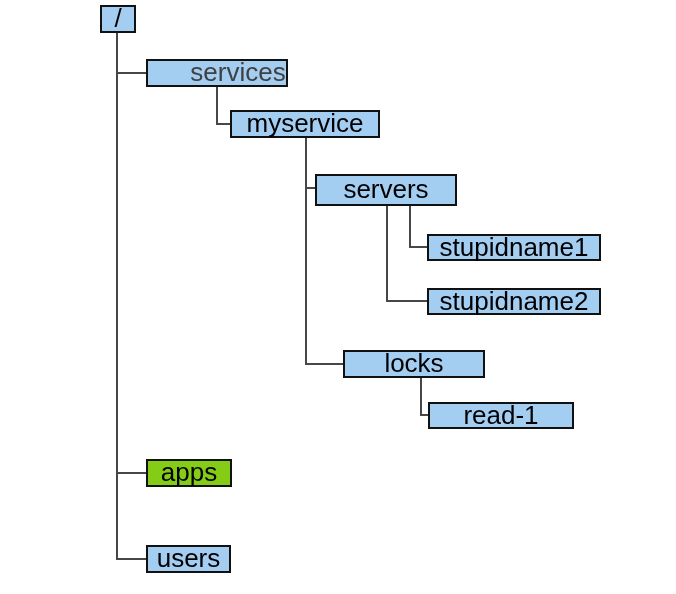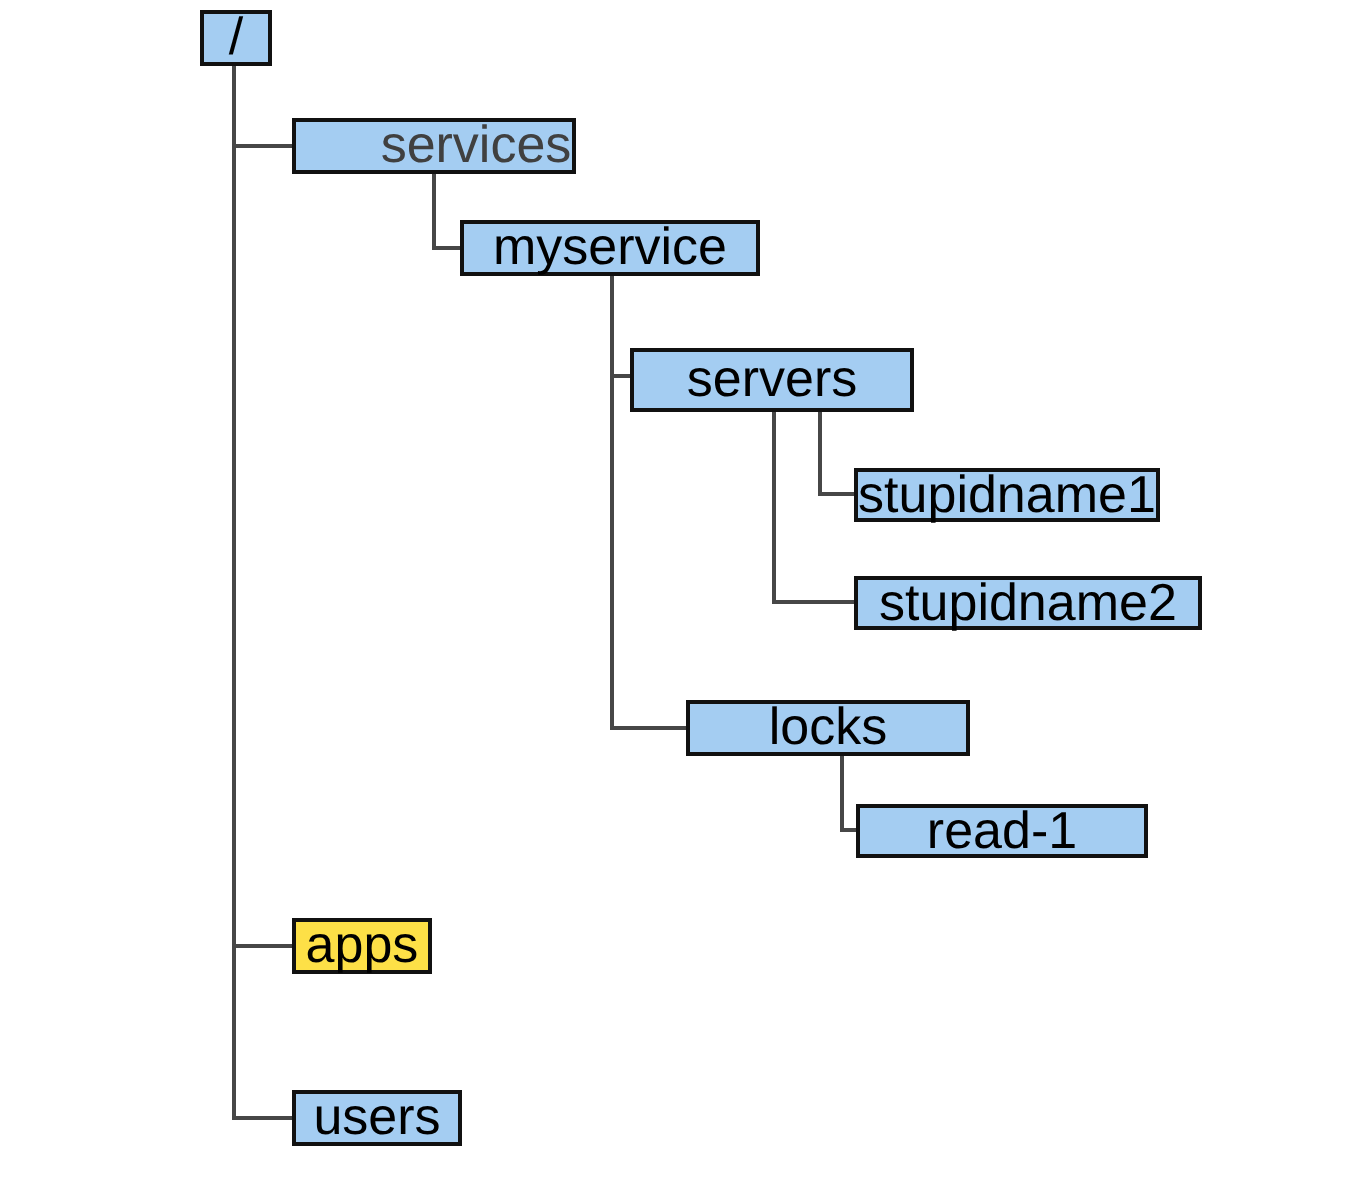--- a/index.html
+++ b/index.html
@@ -62,31 +62,31 @@
     </div>
     <div class="tree-node" style="left: 146px; top: 59px; width: 142px; height: 28px; background: rgb(164, 205, 242); border-color: rgb(17, 17, 17);">
       <span class="label" style="color: #404040; margin-left: 42px;">services</span>
     </div>
     <div class="tree-node" style="left: 230px; top: 110px; width: 150px; height: 28px; background: rgb(164, 205, 242); border-color: rgb(17, 17, 17);">
       <span class="label" style="color: rgb(0, 0, 0);">myservice</span>
     </div>
     <div class="tree-node" style="left: 315px; top: 174px; width: 142px; height: 32px; background: rgb(164, 205, 242); border-color: rgb(17, 17, 17);">
       <span class="label" style="color: rgb(0, 0, 0);">servers</span>
     </div>
-    <div class="tree-node" style="left: 427px; top: 234px; width: 153px; height: 27px; background: rgb(164, 205, 242); border-color: rgb(17, 17, 17);">
+    <div class="tree-node" style="left: 427px; top: 234px; width: 174px; height: 27px; background: rgb(164, 205, 242); border-color: rgb(17, 17, 17);">
       <span class="label" style="color: rgb(0, 0, 0);">stupidname1</span>
     </div>
     <div class="tree-node" style="left: 427px; top: 288px; width: 174px; height: 27px; background: rgb(164, 205, 242); border-color: rgb(17, 17, 17);">
       <span class="label" style="color: #000000;">stupidname2</span>
     </div>
     <div class="tree-node" style="left: 343px; top: 350px; width: 142px; height: 28px; background: rgb(164, 205, 242); border-color: rgb(17, 17, 17);">
       <span class="label" style="color: rgb(0, 0, 0);">locks</span>
     </div>
     <div class="tree-node" style="left: 428px; top: 402px; width: 146px; height: 27px; background: rgb(164, 205, 242); border-color: rgb(17, 17, 17);">
       <span class="label" style="color: rgb(0, 0, 0);">read-1</span>
     </div>
-    <div class="tree-node" style="left: 146px; top: 459px; width: 70px; height: 28px; background: #fde047; border-color: rgb(17, 17, 17);">
+    <div class="tree-node" style="left: 146px; top: 459px; width: 86px; height: 28px; background: #84cc16; border-color: rgb(17, 17, 17);">
       <span class="label" style="color: rgb(0, 0, 0);">apps</span>
     </div>
     <div class="tree-node" style="left: 146px; top: 545px; width: 85px; height: 28px; background: rgb(164, 205, 242); border-color: rgb(17, 17, 17);">
       <span class="label" style="color: rgb(0, 0, 0);">users</span>
     </div>
   </div>
 
 </body></html>

